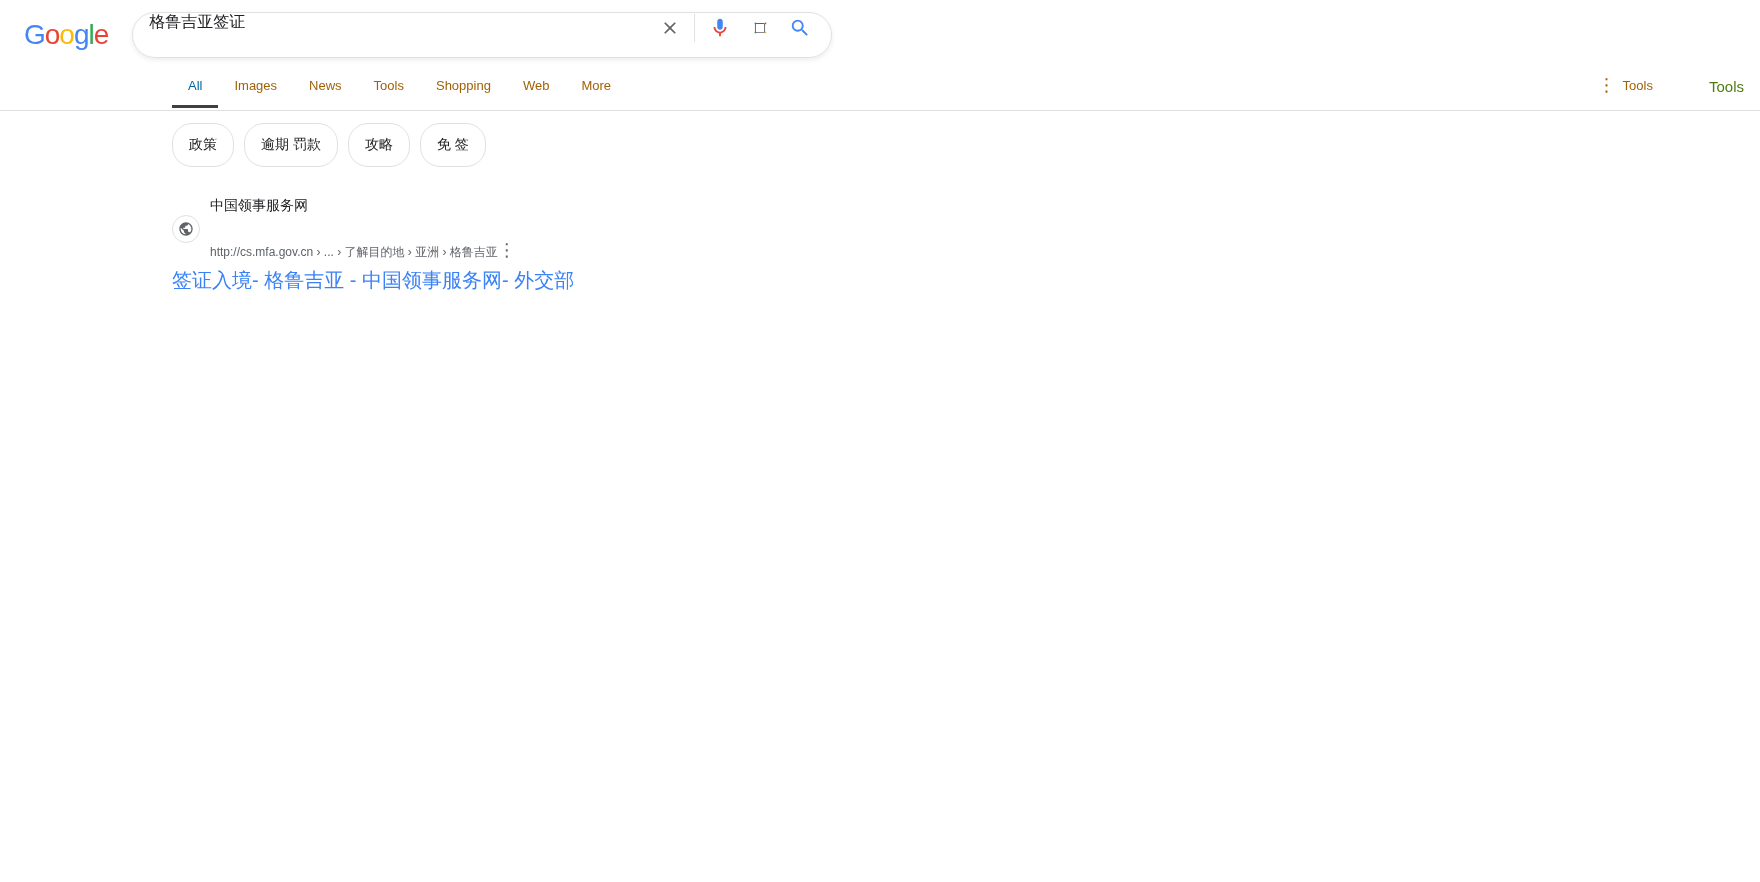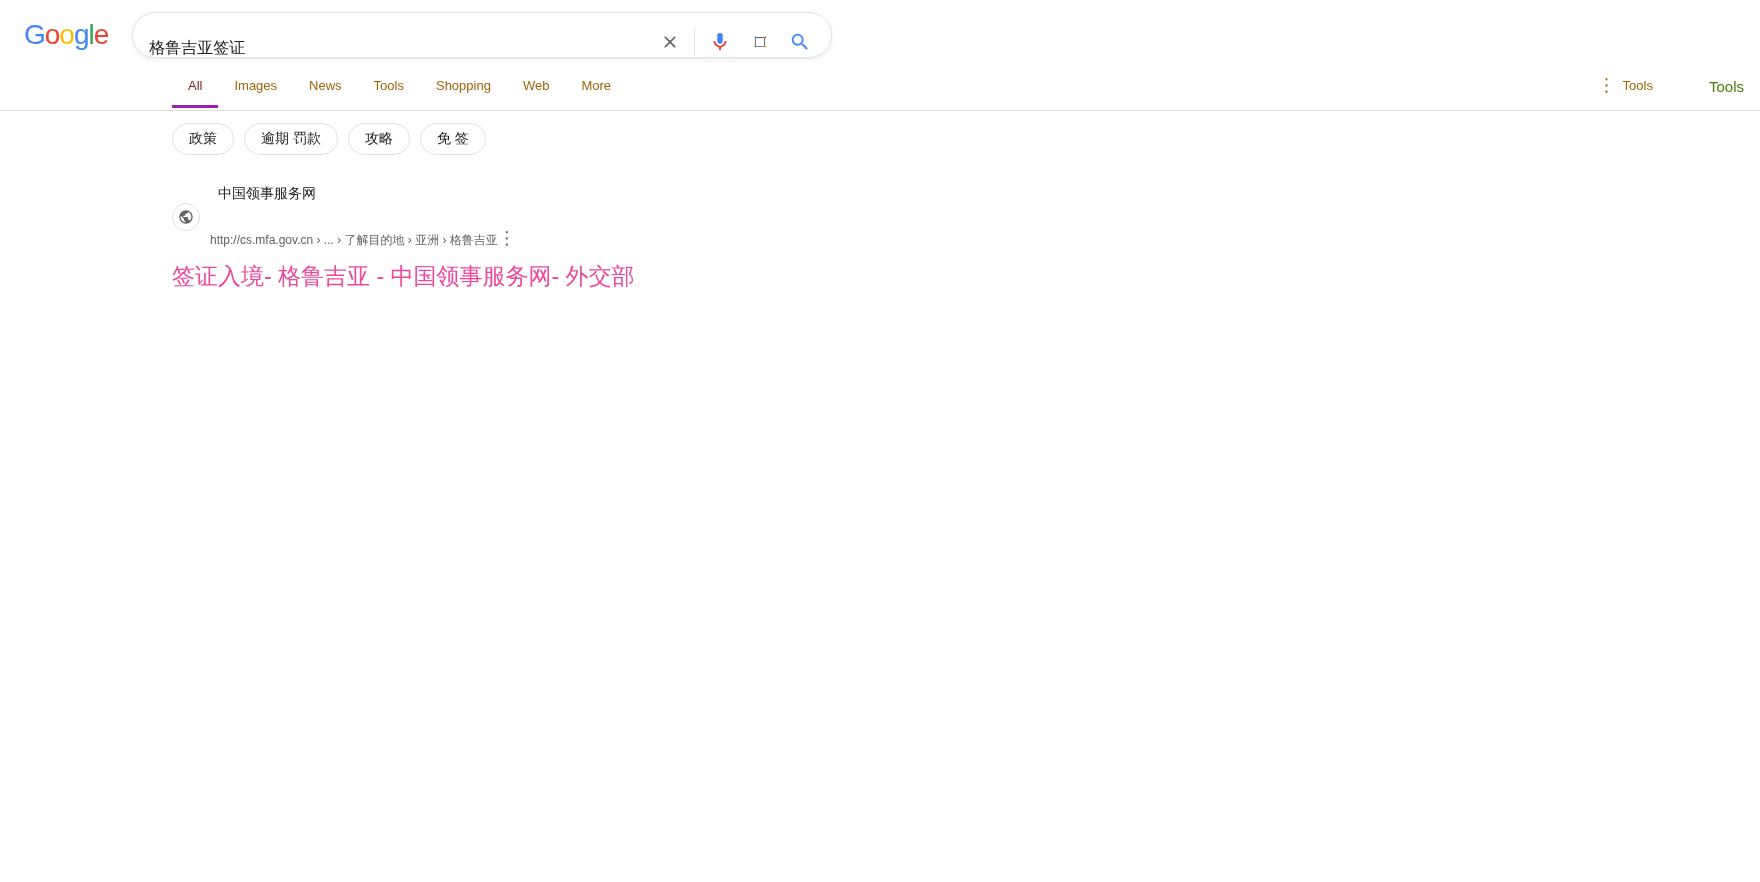--- a/index.html
+++ b/index.html
@@ -28,21 +28,21 @@
       flex-shrink: 0;
       text-decoration: none;
     }
     .g-blue { color: #4285F4; }
     .g-red { color: #EA4335; }
     .g-yellow { color: #FBBC05; }
     .g-green { color: #34A853; }
 
     .search-bar {
       display: flex;
-      align-items: flex-end;
+      align-items: flex-start;
       flex: 1;
       max-width: 700px;
       height: 46px;
       border: 1px solid #dfe1e5;
       border-radius: 24px;
       padding: 0 16px;
       box-shadow: 0 2px 5px rgba(0,0,0,0.08);
       gap: 8px;
     }
 
@@ -99,22 +99,22 @@
       color: #a16207;
       cursor: pointer;
       border-bottom: 3px solid transparent;
       margin-bottom: -1px;
       white-space: nowrap;
       text-decoration: none;
       gap: 6px;
     }
 
     .nav-tab.active {
-      color: #7f1d1d;
-      border-bottom: 3px solid #a21caf;
+      color: #0369a1;
+      border-bottom: 3px solid #404040;
       font-weight: 500;
     }
 
     .nav-tab-more {
       margin-left: auto;
       margin-right: 8px;
     }
 
     .tools-tab {
       margin-left: 16px;
@@ -129,21 +129,21 @@
     .chips-row {
       display: flex;
       align-items: center;
       padding: 12px 0 12px 172px;
       gap: 10px;
     }
 
     .chip {
       display: flex;
       align-items: center;
-      padding: 6px 16px;
+      padding: 12px 16px;
       border: 1px solid #dfe1e5;
       border-radius: 20px;
       font-size: 14px;
       color: #202124;
       cursor: pointer;
       background: #fff;
       white-space: nowrap;
     }
 
     
@@ -189,21 +189,20 @@
     }
 
     .source-info {
       display: flex;
       flex-direction: column;
     }
 
     .source-name {
       font-size: 14px;
       color: #202124;
-      margin-left: 8px;
     }
 
     .source-url {
       font-size: 12px;
       color: #5f6368;
       display: flex;
       align-items: flex-end;
       gap: 0;
       margin-top: 24px;
     }
@@ -211,23 +210,23 @@
     .source-url-dots {
       cursor: pointer;
       color: #5f6368;
       font-size: 18px;
       letter-spacing: 2px;
     }
 
     
     .result-link {
       display: block;
-      margin-top: 12px;
-      font-size: 23px;
-      color: #ec4899;
+      margin-top: 6px;
+      font-size: 20px;
+      color: #3b82f6;
       text-decoration: none;
       cursor: pointer;
     }
 
     
     .lens-icon {
       width: 22px;
       height: 22px;
     }
   </style>

